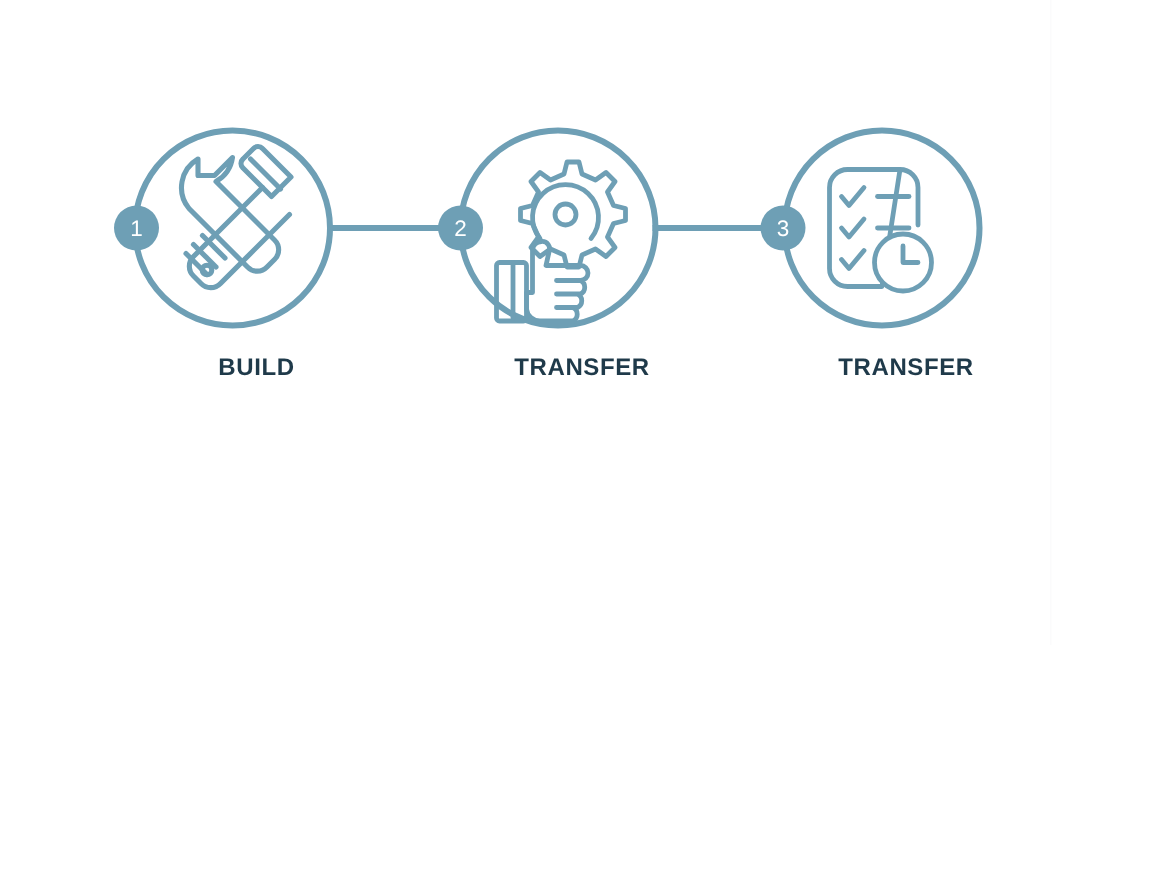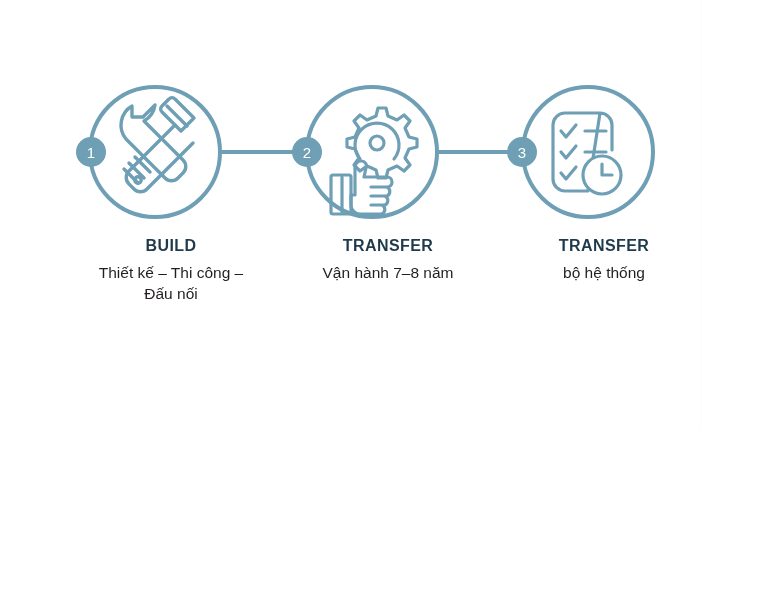--- a/index.html
+++ b/index.html
@@ -221,34 +221,28 @@
         <circle cx="522" cy="152" r="15" fill="#6E9FB5"></circle>
         <text class="badge-number" x="522" y="152.5">3</text>
       </g>
     </g>
   </svg>
 
   <div class="captions">
 
     <div class="caption step-1">
       <div class="caption-title">BUILD</div>
-      <div class="caption-desc">
-        <div>Thiết kế – Thi công –</div>
-        <div>Đấu nối</div>
-      </div>
     </div>
 
     <div class="caption step-2">
       <div class="caption-title">TRANSFER</div>
       <div class="caption-desc">
-        <div>Vận hành 7–8 năm</div>
       </div>
     </div>
 
     <div class="caption step-3">
       <div class="caption-title">TRANSFER</div>
       <div class="caption-desc">
-        <div>bộ hệ thống</div>
       </div>
     </div>
 
   </div>
 </div>
 
 </body></html>

